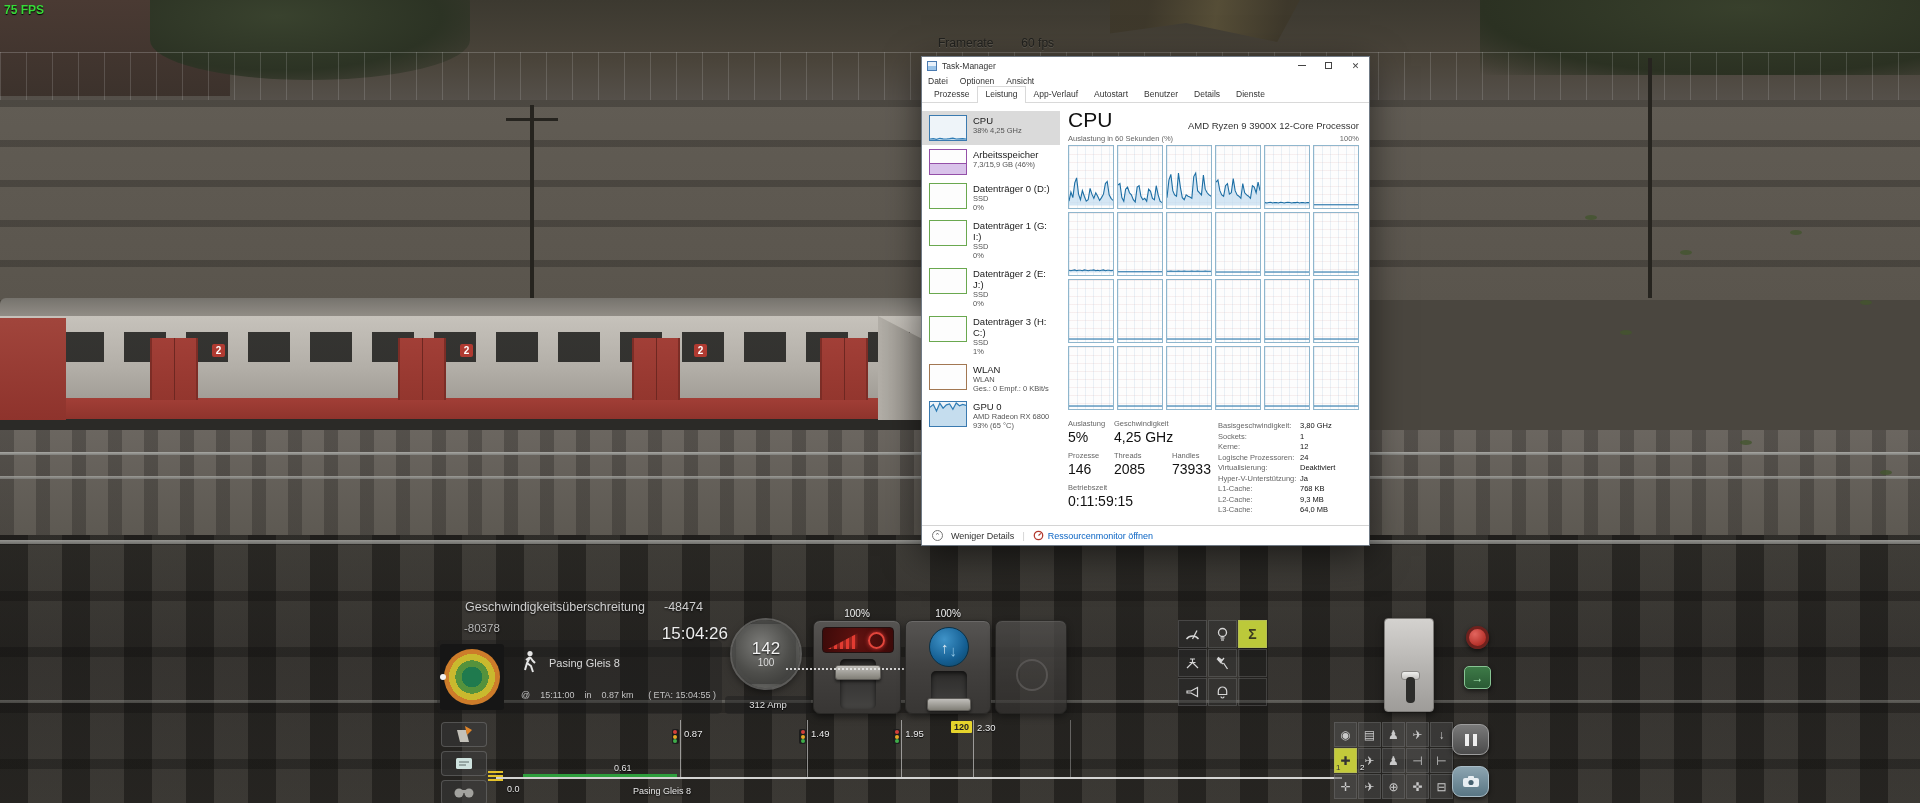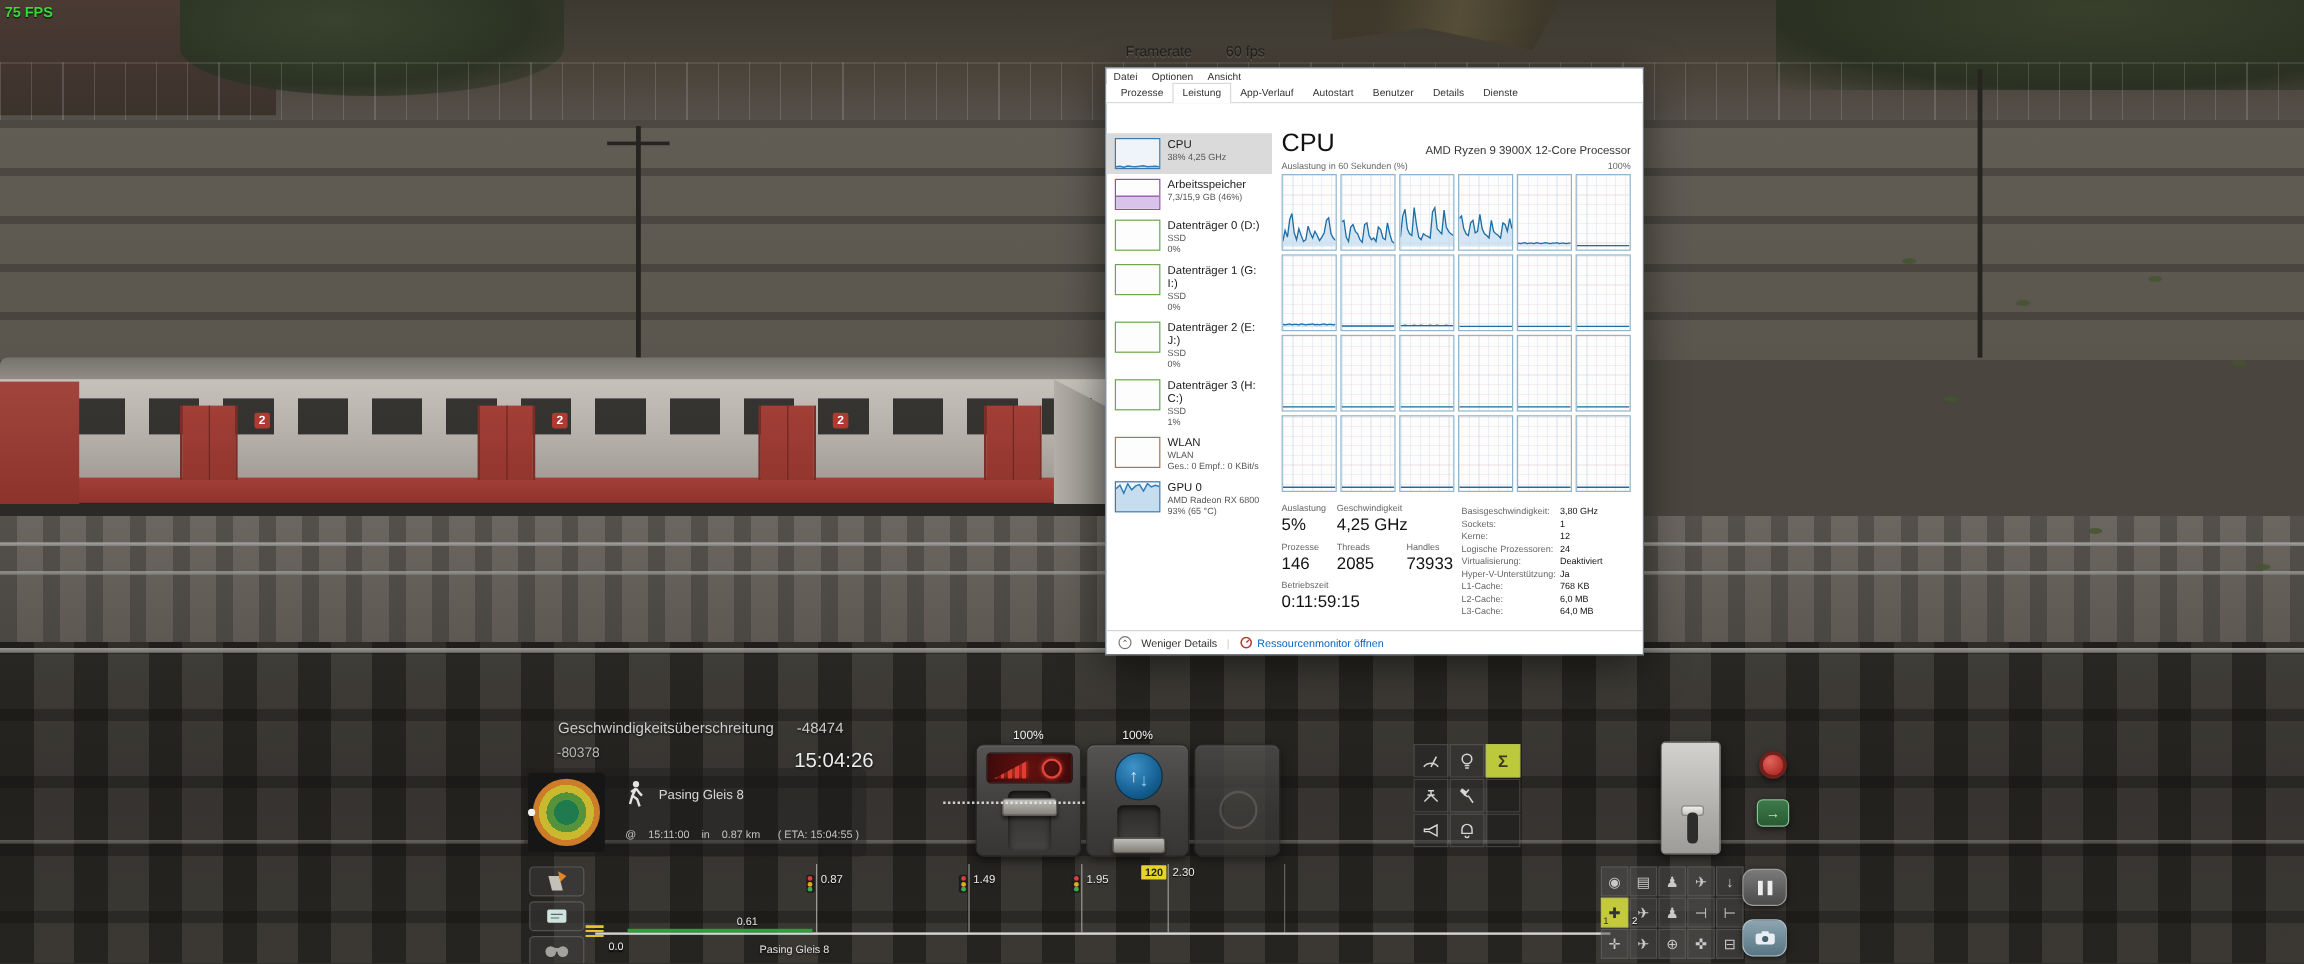--- a/index.html
+++ b/index.html
@@ -256,20 +256,33 @@
   <div class="abs grass" style="left:1620px;top:330px;"></div>
   <div class="abs grass" style="left:1740px;top:440px;"></div>
   <div class="abs grass" style="left:1880px;top:470px;"></div>
 
   <div id="fps" class="abs">75 FPS</div>
   <div id="framerate" class="abs">
     <span>Framerate</span><span class="v">60 fps</span>
   </div>
 
   <div id="tm" class="abs">
+    <div id="tm-titlebar">
+      <div id="tm-ico"></div>
+      <div id="tm-title">Task-Manager</div>
+      <div class="capbtns">
+        <div class="capbtn">
+            <span class="minglyph"></span>
+          </div>
+        <div class="capbtn">
+            <span class="maxglyph"></span>
+          </div>
+        <div class="capbtn">✕</div>
+      </div>
+    </div>
     <div id="tm-menubar">
         <span>Datei</span>
         <span>Optionen</span>
         <span>Ansicht</span>
       </div>
     <div id="tm-tabs">
         <span class="tab">Prozesse</span>
         <span class="tab active">Leistung</span>
         <span class="tab">App-Verlauf</span>
         <span class="tab">Autostart</span>
@@ -560,21 +573,21 @@
               <div class="dt-row">
                 <span class="dt-l">Hyper-V-Unterstützung:</span>
                 <span class="dt-v">Ja</span>
               </div>
               <div class="dt-row">
                 <span class="dt-l">L1-Cache:</span>
                 <span class="dt-v">768 KB</span>
               </div>
               <div class="dt-row">
                 <span class="dt-l">L2-Cache:</span>
-                <span class="dt-v">6,0 MB</span>
+                <span class="dt-v">9,3 MB</span>
               </div>
               <div class="dt-row">
                 <span class="dt-l">L3-Cache:</span>
                 <span class="dt-v">64,0 MB</span>
               </div>
             </div>
         </div>
       </div>
     </div>
     <div id="tm-footer">
@@ -608,20 +621,27 @@
     <div id="stop-name">Pasing Gleis 8</div>
     <div id="sched">
       <span>@</span>
       <span>15:11:00</span>
       <span>in</span>
       <span>0.87 km</span>
     </div>
     <div id="eta">( ETA: 15:04:55 )</div>
   </div>
 
+  <div id="gauge-wrap" class="abs">
+    <div id="gauge">
+      <div id="spd">142</div>
+      <div id="spdlim">100</div>
+    </div>
+    <div id="amp-chip">312 Amp</div>
+  </div>
 
   <div id="lblA" class="abs lever-lbl">100%</div>
   <div id="lblB" class="abs lever-lbl">100%</div>
   <div id="boxA" class="abs ctlbox">
     <div id="red-display">
         <div id="red-bars"></div>
         <div id="red-dial"></div>
       </div>
     <div class="slider-track" style="left:26px;top:38px;width:36px;height:50px;"></div>
     <div class="slider-handle" style="left:21px;top:44px;width:46px;height:15px;"></div>

